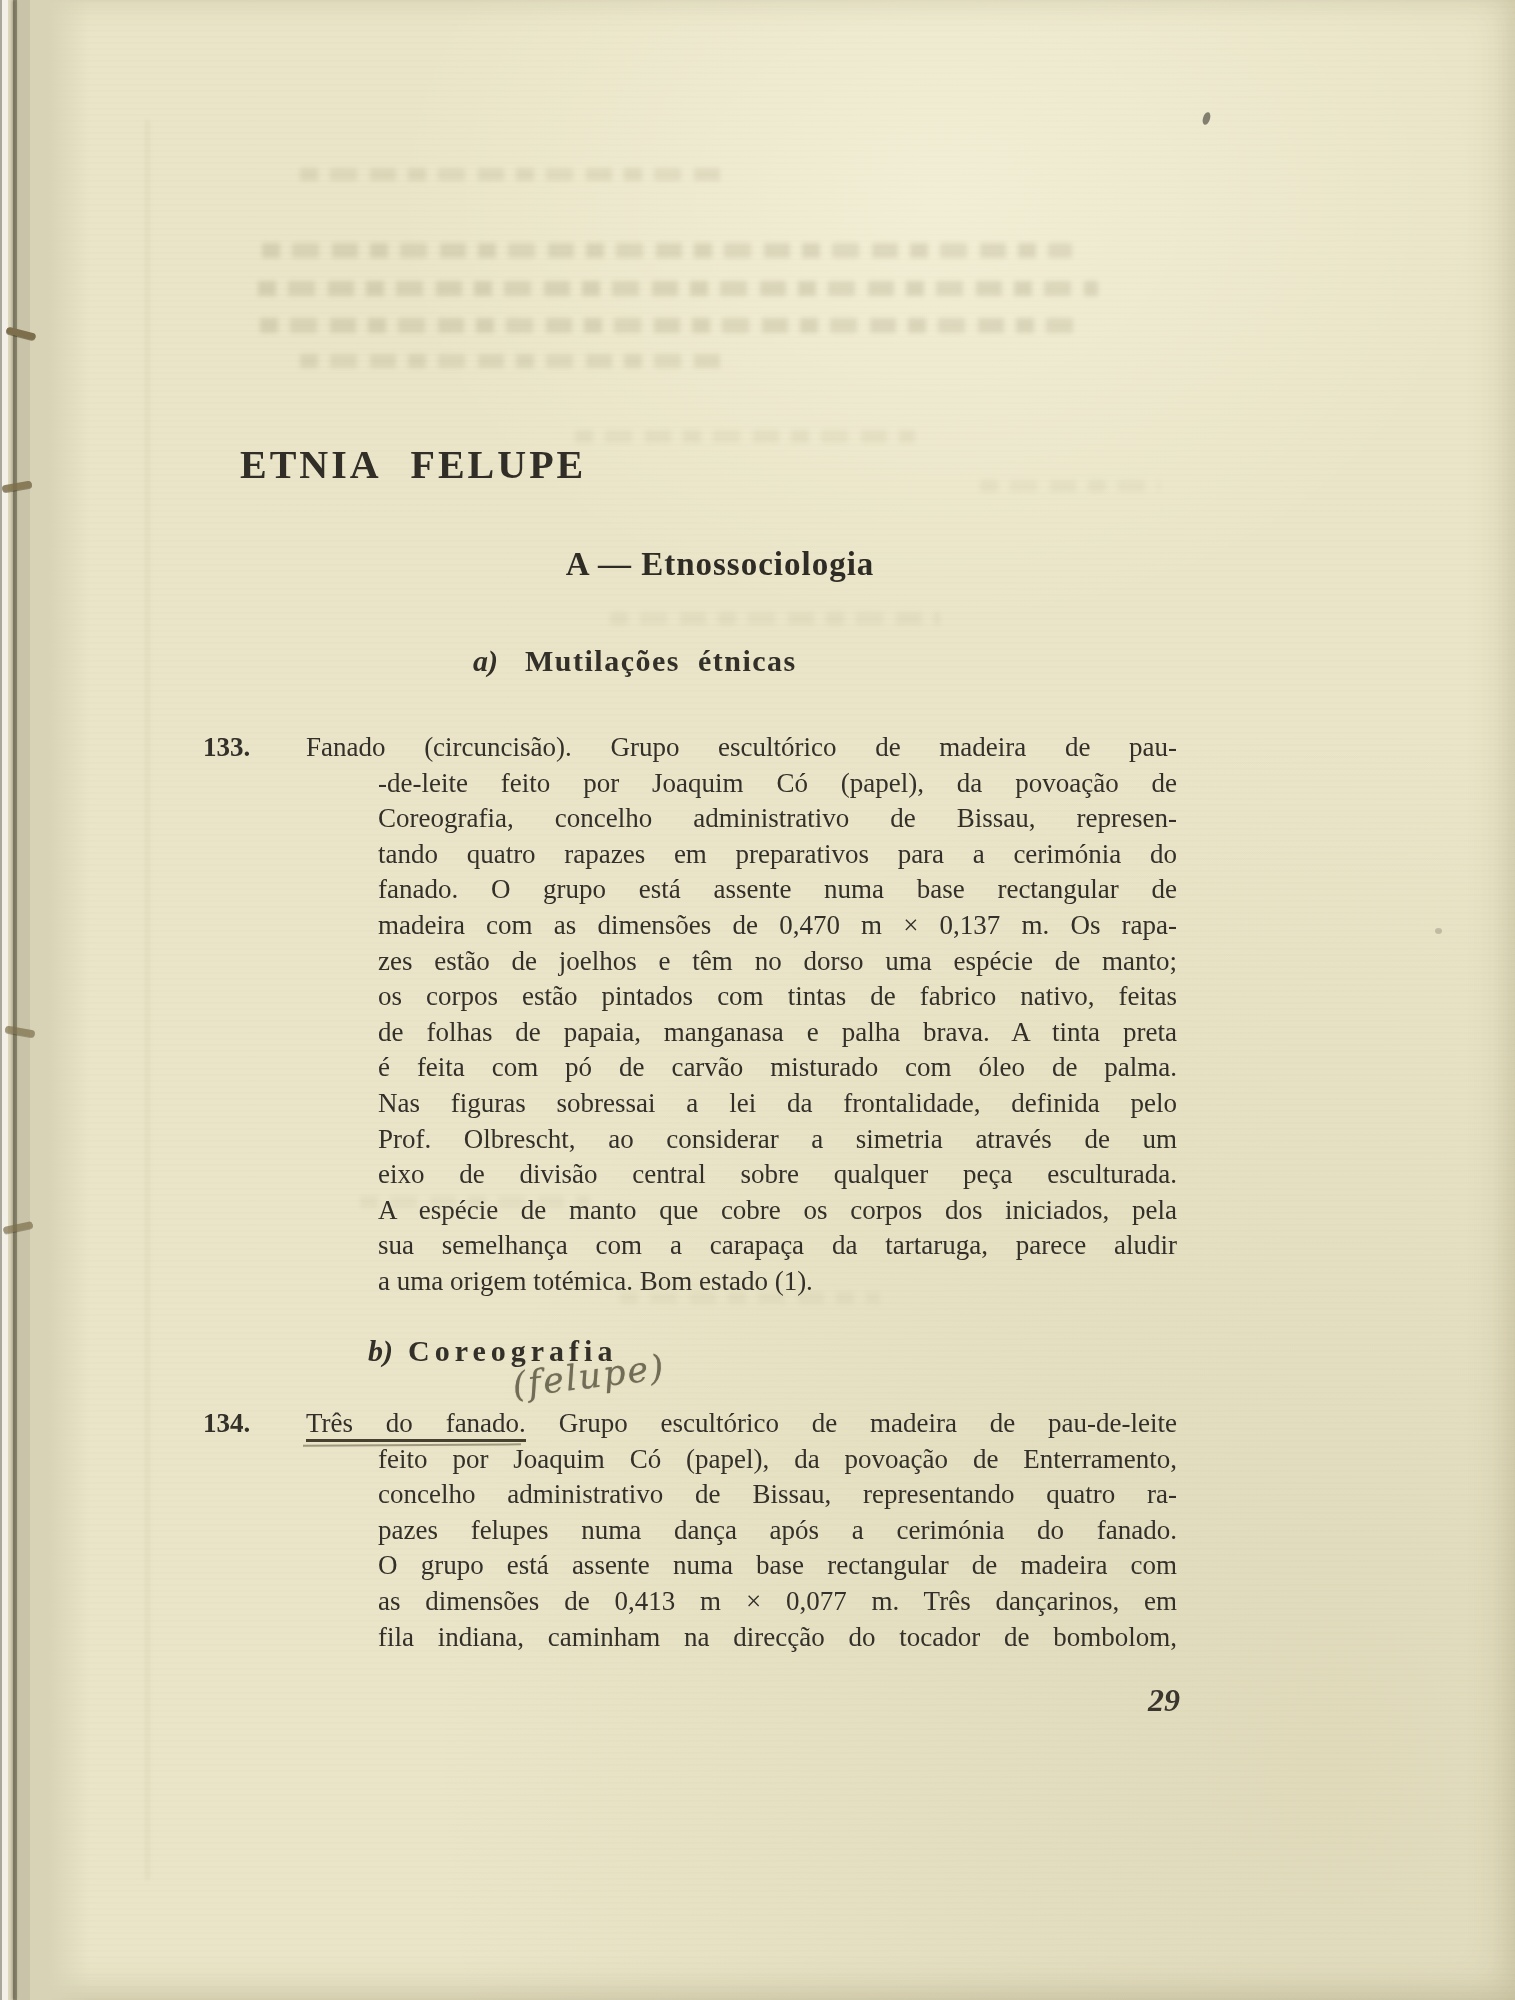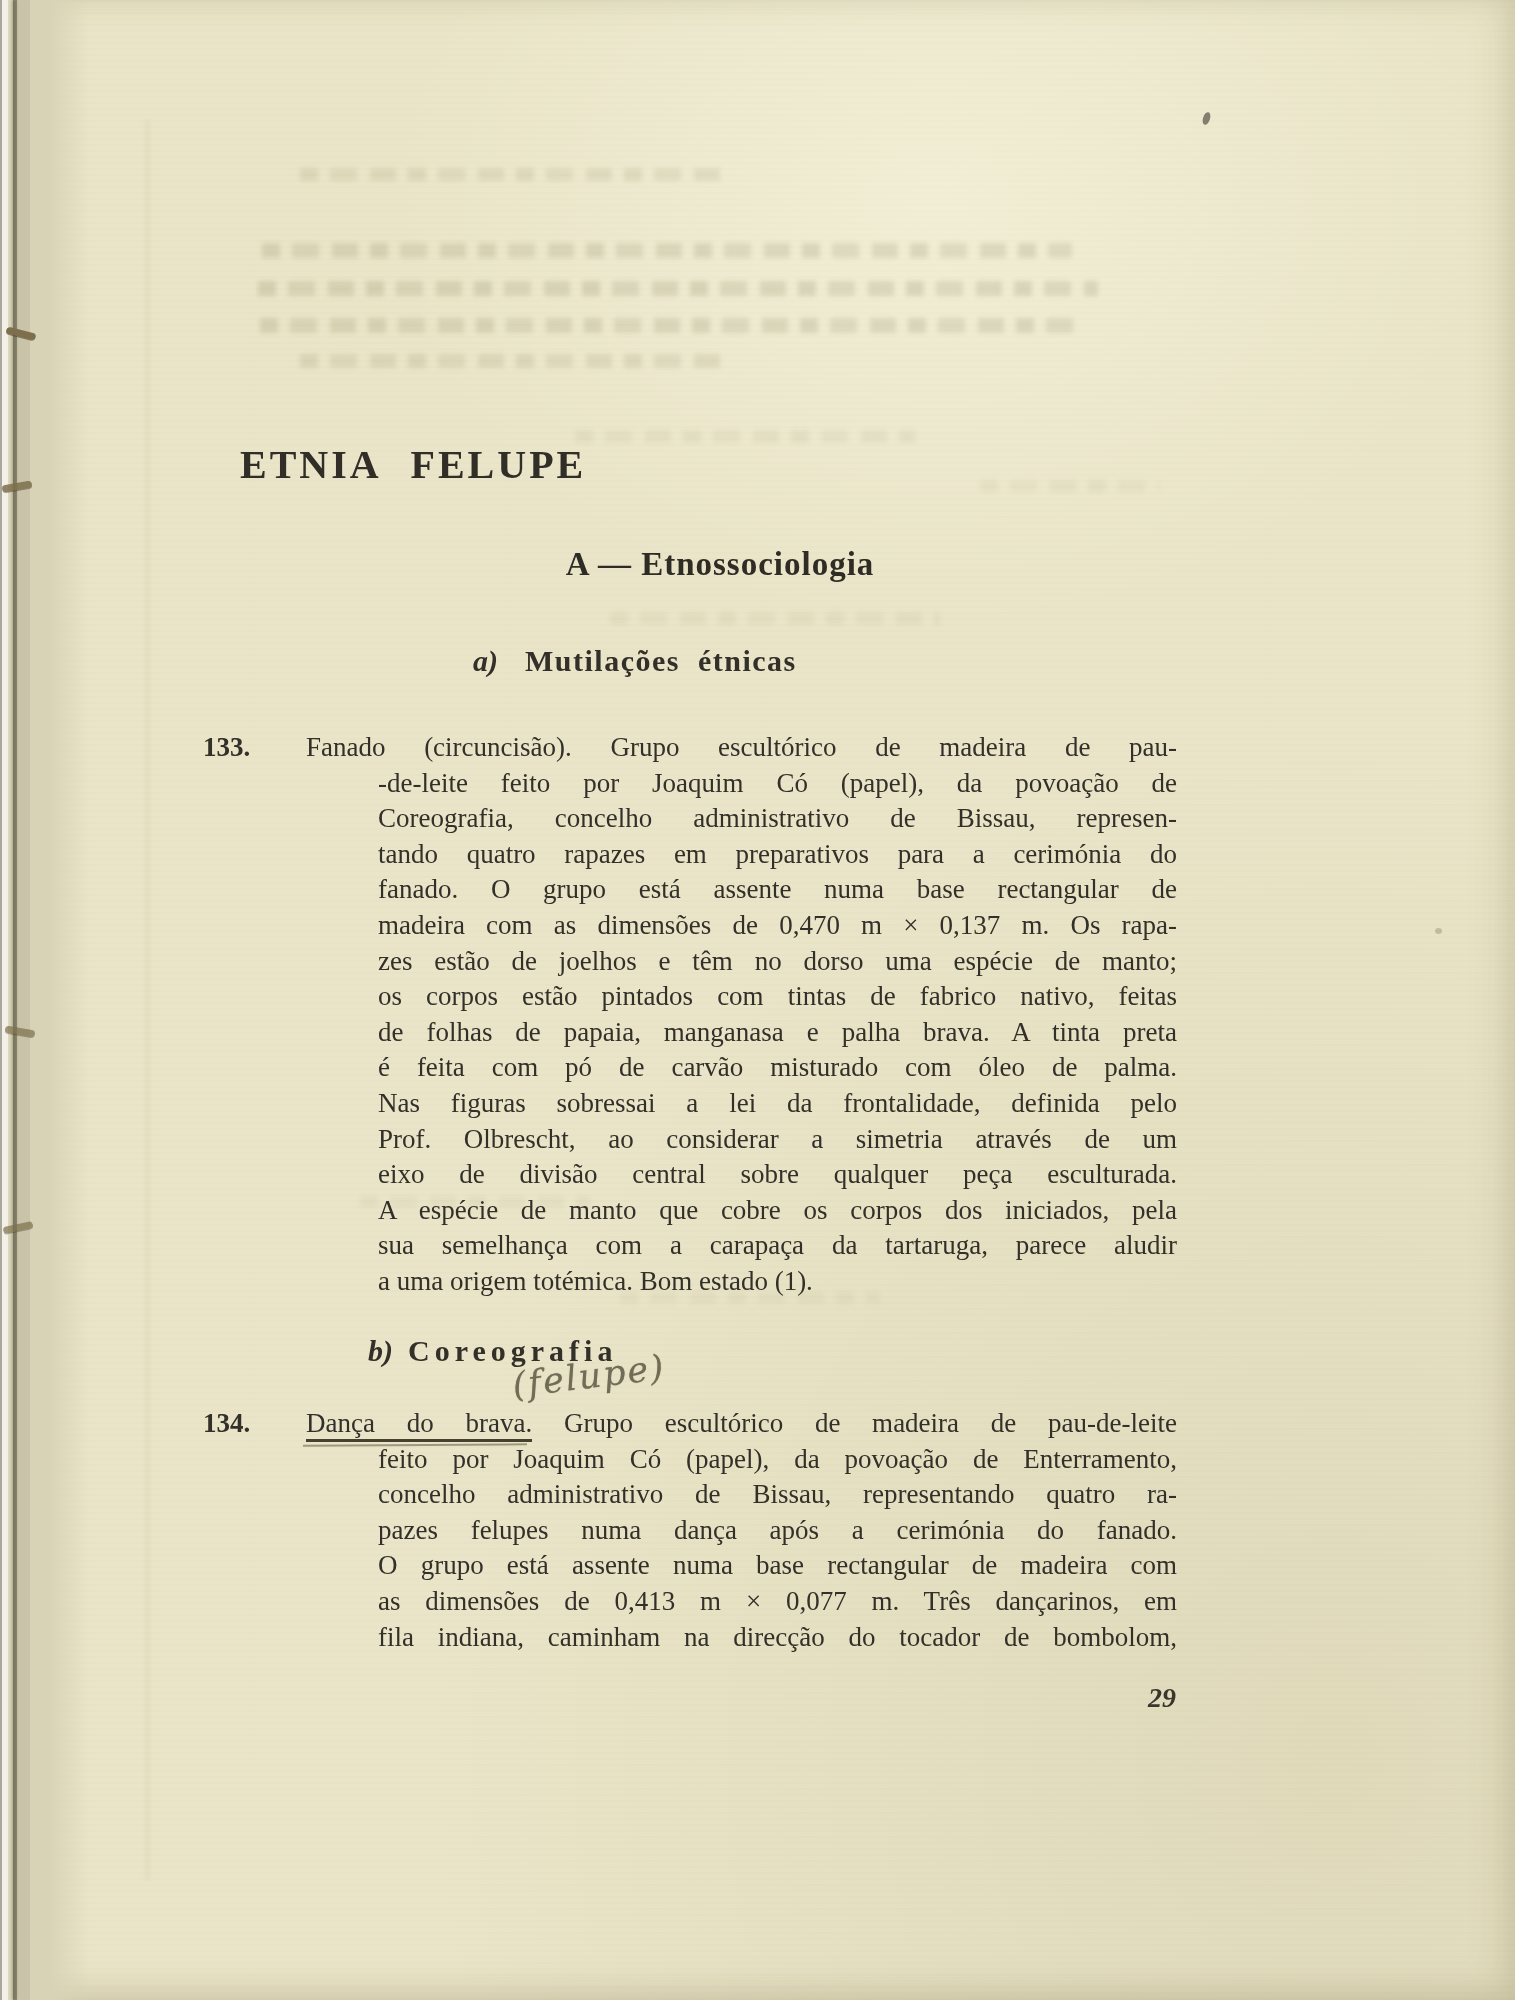--- a/index.html
+++ b/index.html
@@ -41,21 +41,21 @@
   .line{white-space:nowrap;text-align:justify;text-align-last:justify;text-justify:inter-word;}
   .entry-body > .line:not(:first-child), .lines-rest > .line{margin-left:72px;}
   .entry-133 .entry-body > .line:last-child{text-align-last:left;}
   .lead-underlined{position:relative;border-bottom:3px solid #46412f;padding-bottom:1px;}
   .lead-underlined::after{content:"";position:absolute;left:-3px;right:5px;bottom:-7px;height:2px;
     background:rgba(96,90,66,.55);transform:rotate(-.35deg);}
   .annotation{position:absolute;left:512px;top:1356px;margin:0;
     font-family:"DejaVu Serif",serif;font-style:italic;font-size:35px;letter-spacing:2px;
     color:#64604b;transform:rotate(-7deg);opacity:.9;text-shadow:0 0 1px rgba(100,95,72,.55);}
   .page-number{position:absolute;left:1148px;top:1682px;margin:0;
-    font-size:28px;font-weight:700;font-style:italic;color:#3a362e;}
+    font-size:32px;font-weight:700;font-style:italic;color:#3a362e;}
 </style>
 </head>
 <body>
 
 <div class="page">
 
   <div class="edge-gutter"></div>
   <div class="crease-line"></div>
   <div class="fold-shadow"></div>
   <div class="stitch" style="left:6px;top:330px;transform:rotate(14deg);"></div>
@@ -103,21 +103,21 @@
       </div>
   </div>
 
   <h3 class="subheading sub-b"><span class="marker">b)</span><span class="label">Coreografia</span></h3>
 
   <div class="annotation">(felupe)</div>
 
   <div class="entry entry-134">
     <span class="entry-num">134.</span>
     <div class="entry-body">
-      <div class="line"><span class="lead-underlined">Dança do brava.</span><span> Grupo escultórico de madeira de pau-de-leite</span></div>
+      <div class="line"><span class="lead-underlined">Três do fanado.</span><span> Grupo escultórico de madeira de pau-de-leite</span></div>
       <div class="lines-rest">
           <div class="line">feito por Joaquim Có (papel), da povoação de Enterramento,</div>
           <div class="line">concelho administrativo de Bissau, representando quatro ra-</div>
           <div class="line">pazes felupes numa dança após a cerimónia do fanado.</div>
           <div class="line">O grupo está assente numa base rectangular de madeira com</div>
           <div class="line">as dimensões de 0,413 m × 0,077 m. Três dançarinos, em</div>
           <div class="line">fila indiana, caminham na direcção do tocador de bombolom,</div>
         </div>
     </div>
   </div>

